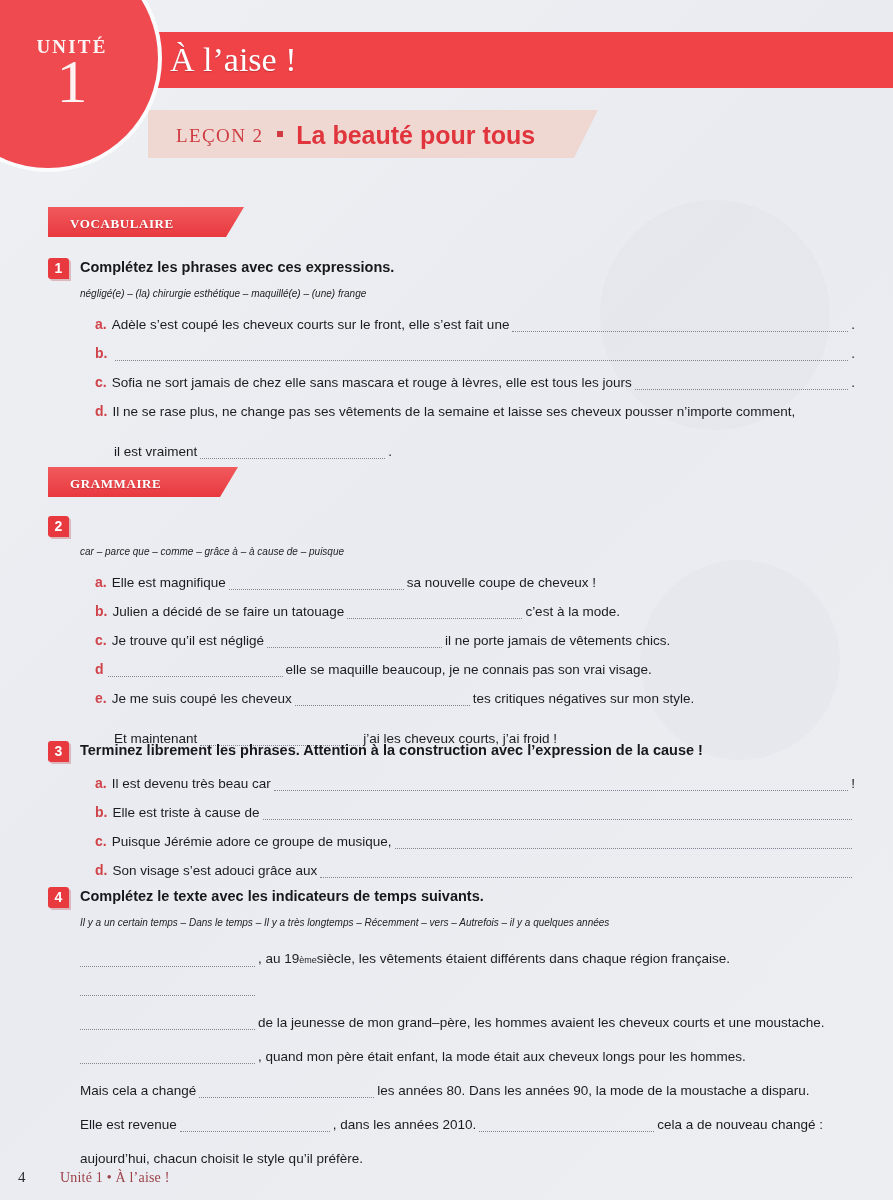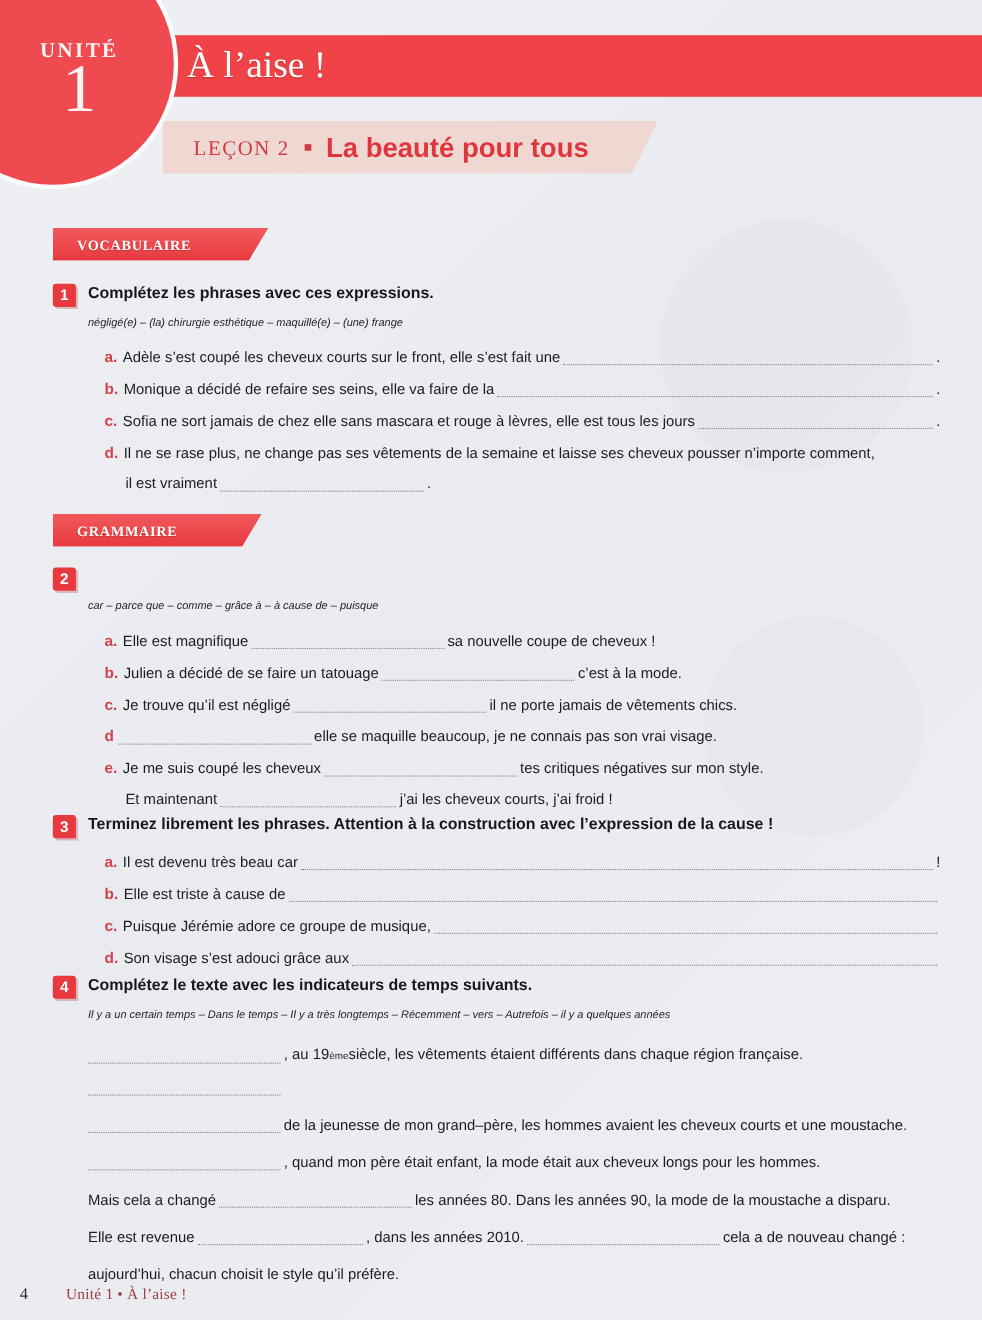--- a/index.html
+++ b/index.html
@@ -218,21 +218,21 @@
   .blank.w175 { flex: 0 0 175px; }
   .blank.w185 { flex: 0 0 185px; }
 
   .tail { flex: 0 0 auto; white-space: nowrap; }
 
   .item-sub {
     display: flex;
     align-items: baseline;
     font-size: 13.5px;
     line-height: 18px;
-    margin-top: 10px;
+    margin-top: 22px;
     padding-left: 19px;
   }
 
   
   .para { padding-left: 80px; padding-right: 38px; margin-top: 0; }
   .pline {
     display: flex;
     align-items: baseline;
     font-size: 13.5px;
     line-height: 18px;
@@ -326,21 +326,20 @@
 
       <div class="items">
         <div class="item">
           <span class="item-letter">a.</span>
           <span class="txt">Adèle s’est coupé les cheveux courts sur le front, elle s’est fait une</span>
           <span class="blank"></span>
           <span class="tail">.</span>
         </div>
         <div class="item">
           <span class="item-letter">b.</span>
-          <span class="txt">Monique a décidé de refaire ses seins, elle va faire de la</span>
           <span class="blank"></span>
           <span class="tail">.</span>
         </div>
         <div class="item">
           <span class="item-letter">c.</span>
           <span class="txt">Sofia ne sort jamais de chez elle sans mascara et rouge à lèvres, elle est tous les jours</span>
           <span class="blank"></span>
           <span class="tail">.</span>
         </div>
         <div class="item">

